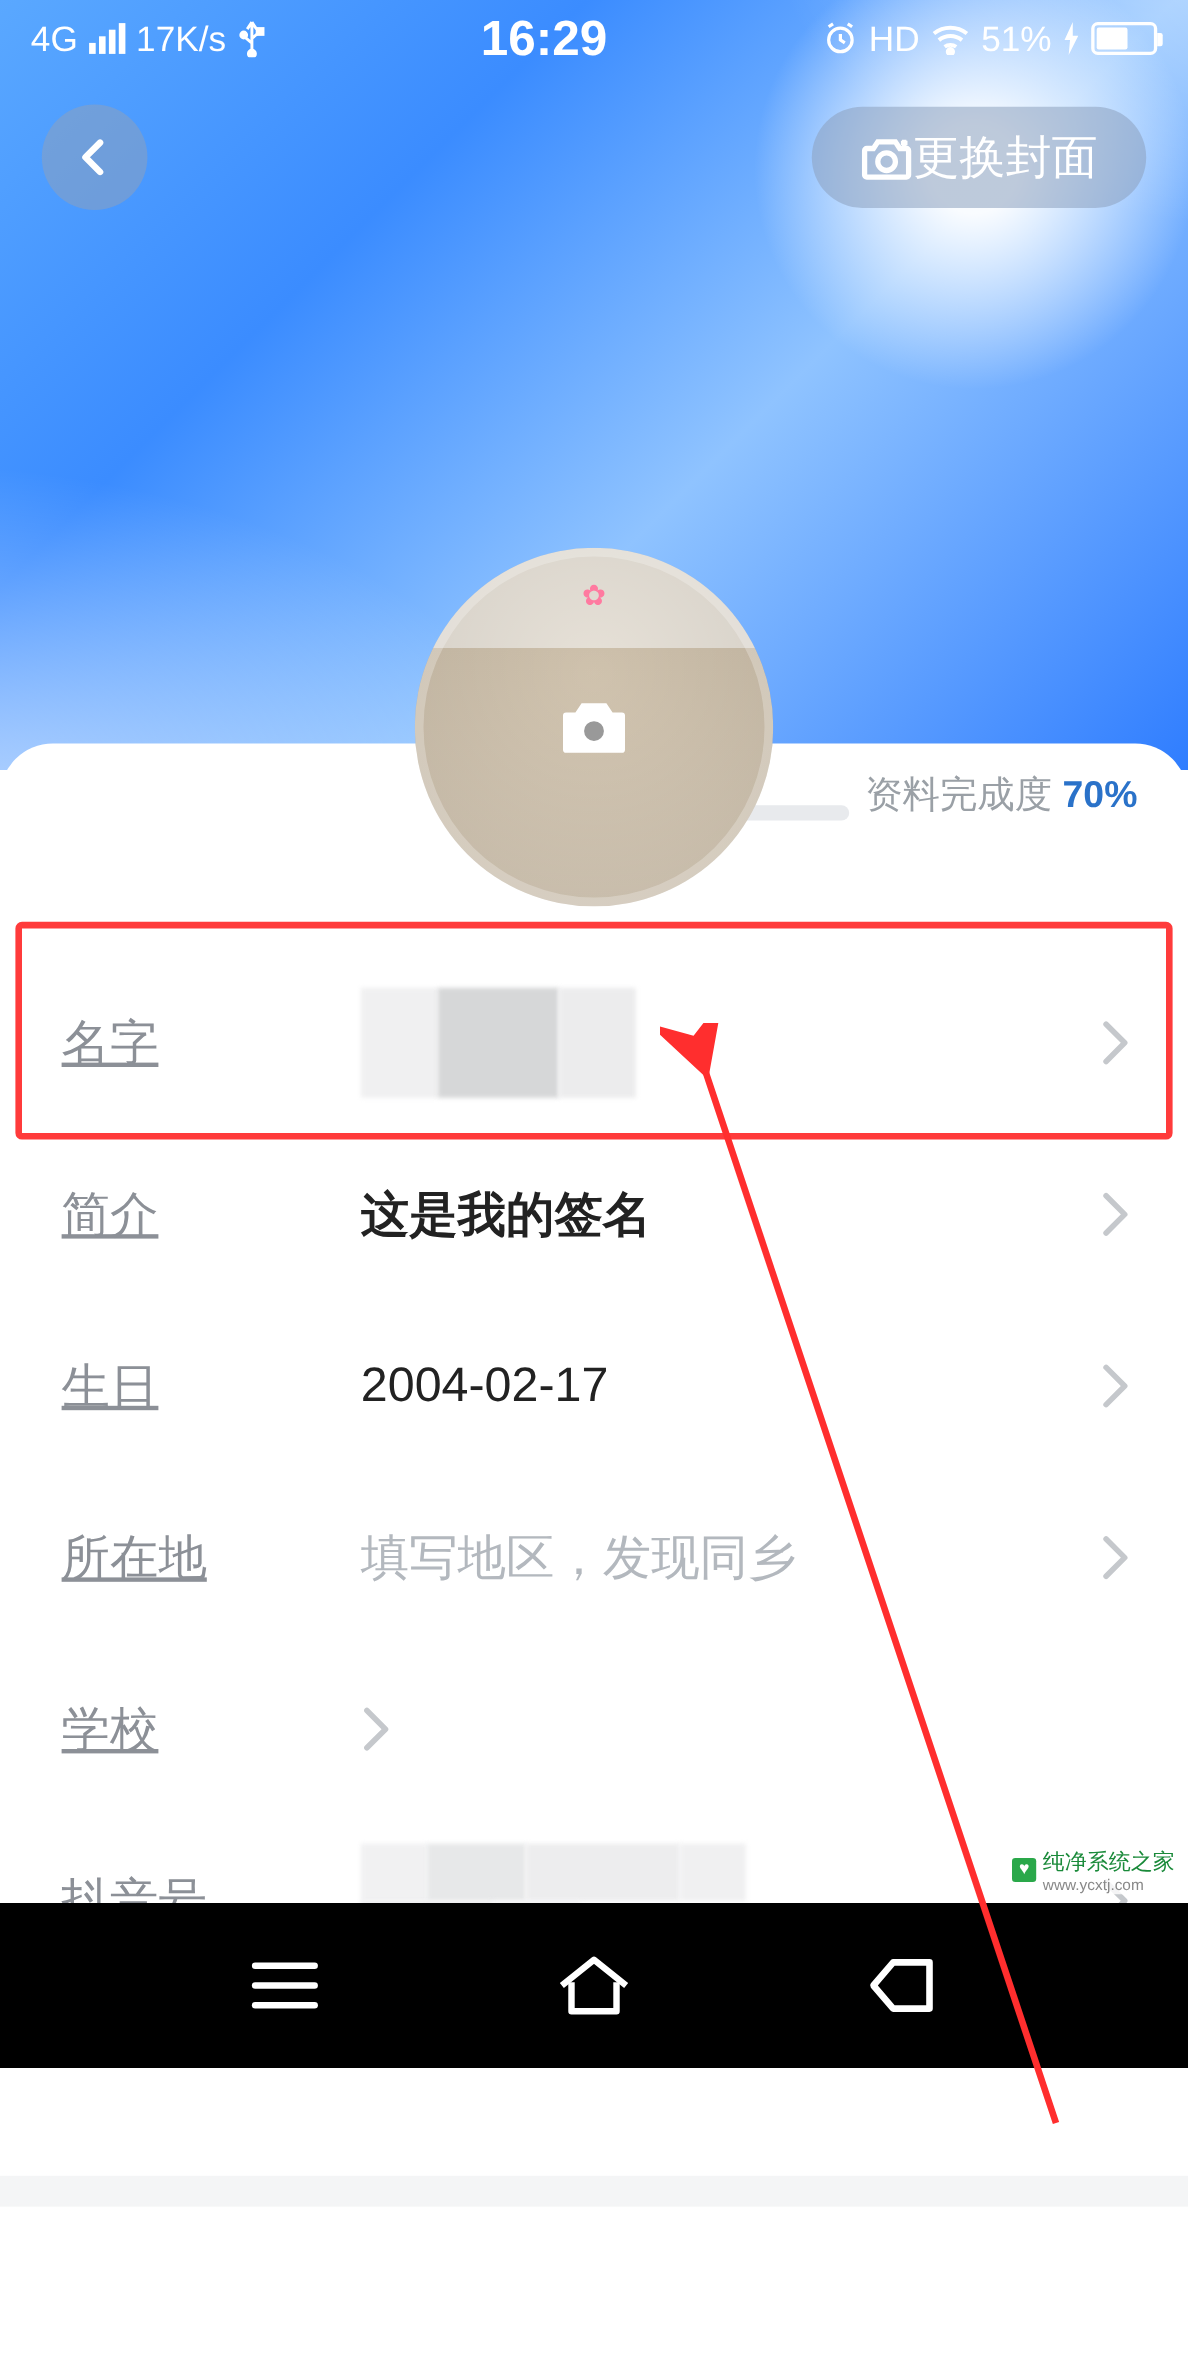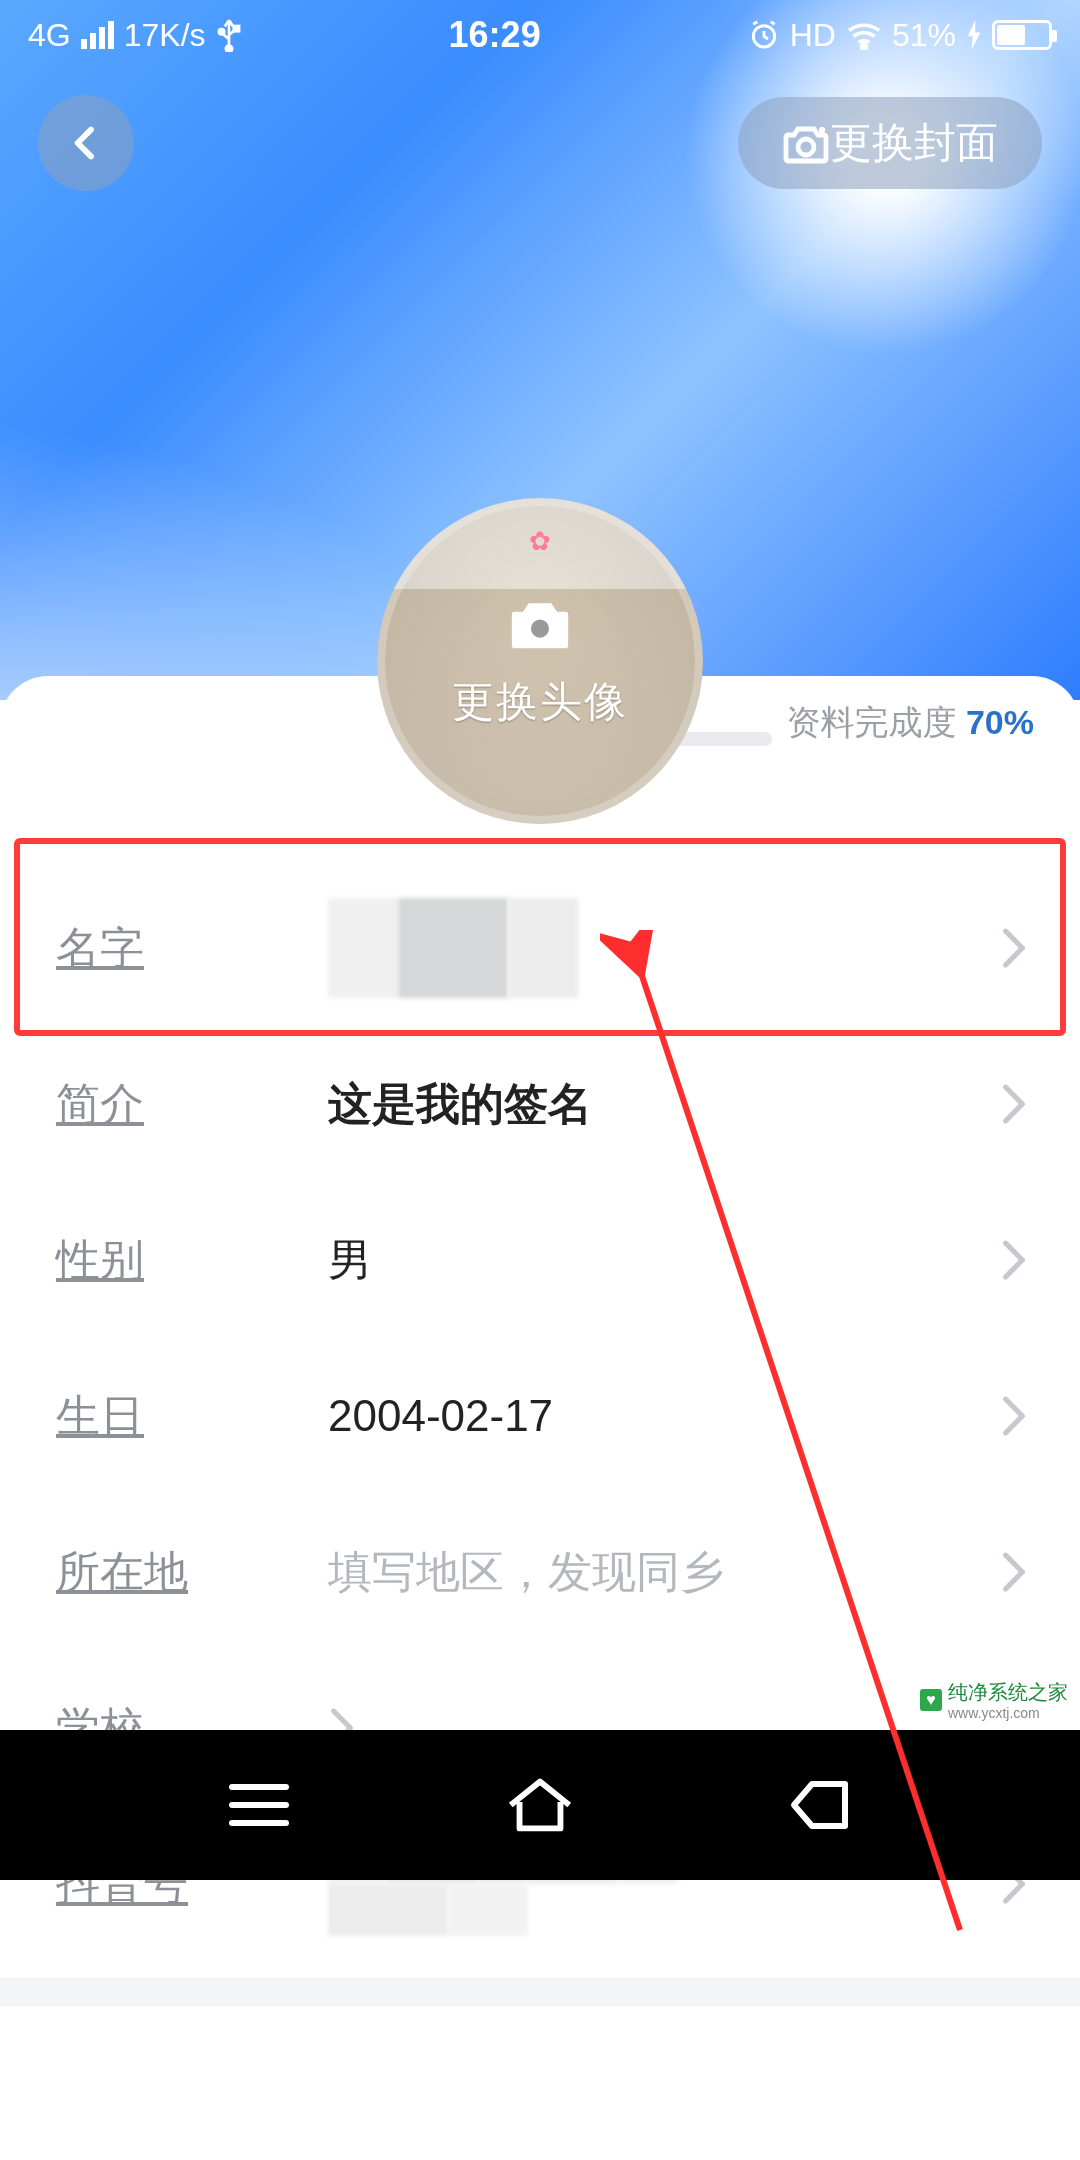--- a/index.html
+++ b/index.html
@@ -2,21 +2,21 @@
 <html><head>
 <meta charset="utf-8">
 <style>
   * { margin: 0; padding: 0; box-sizing: border-box; font-family: -apple-system, "PingFang SC", "Microsoft YaHei", sans-serif; }
   html, body { width: 1080px; height: 2160px; overflow: hidden; background: #fff; }
   .screen { position: relative; width: 1080px; height: 1880px; background: #fff; }
 
   
   .status-bar { position: absolute; top: 0; left: 0; right: 0; height: 70px; display: flex; align-items: center; justify-content: space-between; padding: 0 28px; color: #fff; font-size: 32px; font-weight: 500; z-index: 50; }
   .status-left, .status-right { display: flex; align-items: center; gap: 10px; }
-  .status-center { font-size: 36px; font-weight: 600; }
+  .status-center { font-size: 45px; font-weight: 600; }
   .signal-bars { display: inline-flex; align-items: flex-end; gap: 3px; }
   .signal-bars span { width: 6px; background: #fff; display: inline-block; }
   .signal-bars span:nth-child(1){height:10px}.signal-bars span:nth-child(2){height:16px}.signal-bars span:nth-child(3){height:22px}.signal-bars span:nth-child(4){height:28px}
   .battery { display:inline-flex; align-items:center; }
   .battery-body { width:60px; height:30px; border:3px solid #fff; border-radius:6px; position:relative; }
   .battery-body::after { content:""; position:absolute; right:-8px; top:7px; width:5px; height:12px; background:#fff; border-radius:0 2px 2px 0; }
   .battery-fill { position:absolute; left:2px; top:2px; bottom:2px; width:51%; background:#fff; border-radius:2px; }
 
   
   .cover { position: absolute; top: 0; left: 0; right: 0; height: 700px;
@@ -147,21 +147,20 @@
 
   <div class="avatar-wrap">
     <span class="avatar-flower">✿</span>
     <span class="avatar-cam">
       <svg width="70" height="62" viewBox="0 0 24 22" fill="#fff">
           <path d="M3 7h3l2-3h8l2 3h3a1 1 0 0 1 1 1v11a1 1 0 0 1-1 1H3a1 1 0 0 1-1-1V8a1 1 0 0 1 1-1z"></path>
           <circle cx="12" cy="13" r="4.2" fill="#999"></circle>
           <circle cx="12" cy="13" r="4.2" fill="none" stroke="#fff" stroke-width="2"></circle>
         </svg>
     </span>
-    <span class="avatar-text">更换头像</span>
   </div>
 
   <div class="progress-block">
     <div class="progress-bar">
       <div class="progress-fill"></div>
     </div>
     <div class="progress-label">
       <span>资料完成度</span>
       <span class="pct">70%</span>
     </div>
@@ -182,27 +181,20 @@
     </div>
 
     <div class="row">
       <div class="label">简介</div>
       <div class="value" style="font-weight:600">这是我的签名</div>
       <svg class="chev" width="28" height="44" viewBox="0 0 16 26" fill="none" stroke="currentColor" stroke-width="3" stroke-linecap="round" stroke-linejoin="round">
           <polyline points="3 3 13 13 3 23"></polyline>
         </svg>
     </div>
 
-    <div class="row">
-      <div class="label">性别</div>
-      <div class="value">男</div>
-      <svg class="chev" width="28" height="44" viewBox="0 0 16 26" fill="none" stroke="currentColor" stroke-width="3" stroke-linecap="round" stroke-linejoin="round">
-          <polyline points="3 3 13 13 3 23"></polyline>
-        </svg>
-    </div>
 
     <div class="row">
       <div class="label">生日</div>
       <div class="value">2004-02-17</div>
       <svg class="chev" width="28" height="44" viewBox="0 0 16 26" fill="none" stroke="currentColor" stroke-width="3" stroke-linecap="round" stroke-linejoin="round">
           <polyline points="3 3 13 13 3 23"></polyline>
         </svg>
     </div>
 
     <div class="row">

